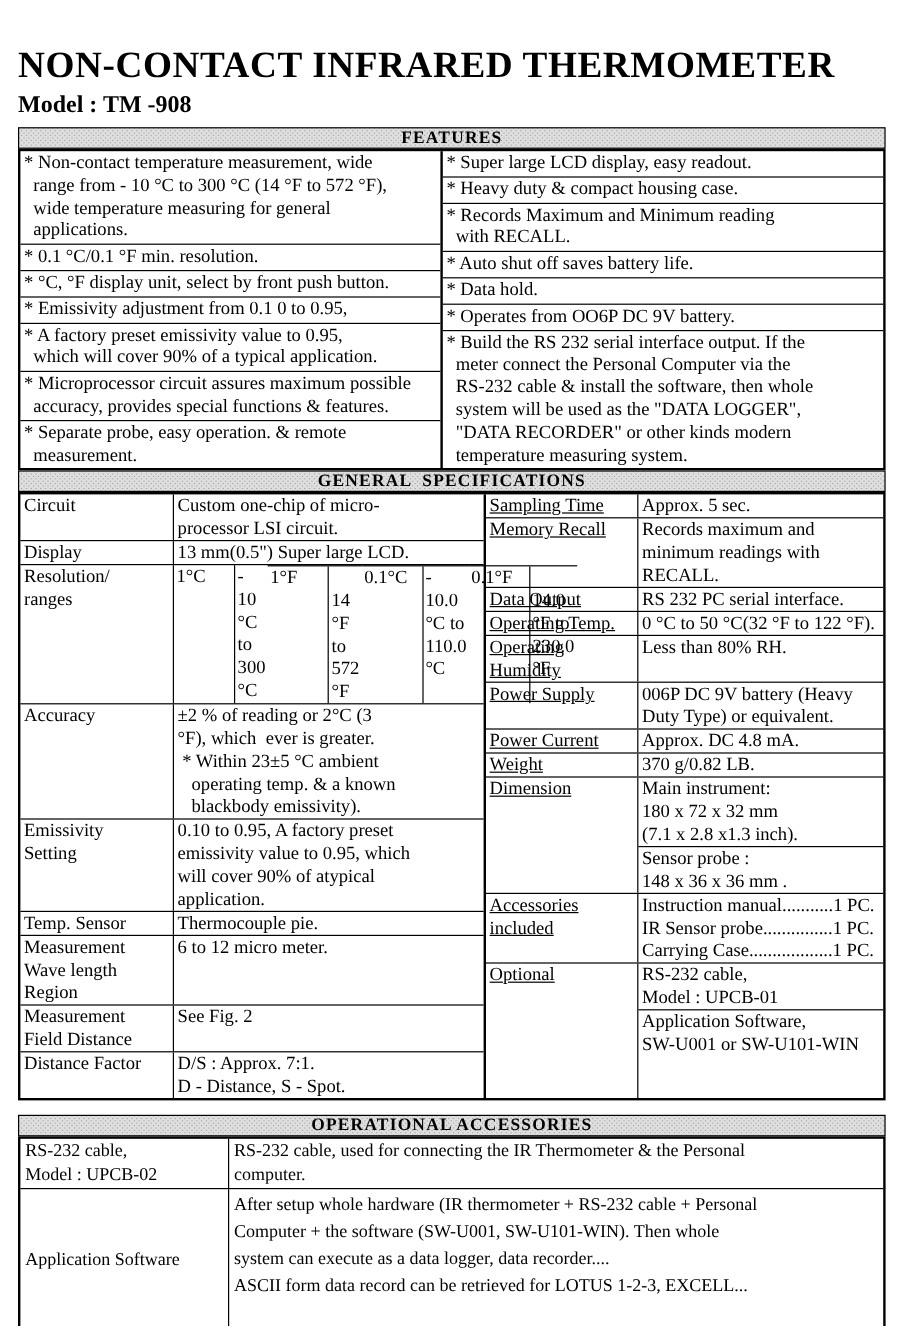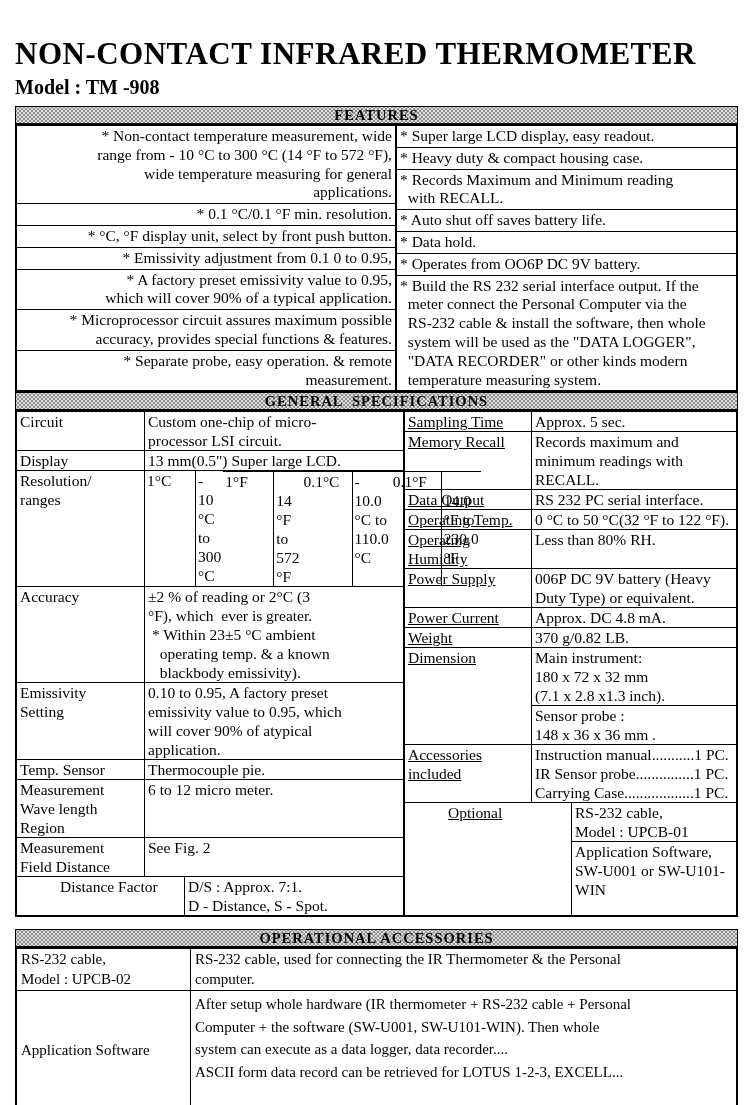--- a/index.html
+++ b/index.html
@@ -28,34 +28,34 @@
     background-size: 4px 4px;
     background-position: 0 0, 2px 2px;
     white-space: pre;
   }
   .bar-specs { }
   .bar-oa { margin-top: 12px; }
 
   
   .ftable { display: flex; border: 2px solid #000; font-size: 15.5px; line-height: 18.8px; }
   .fcol { display: flex; flex-direction: column; }
-  .fcol-left  { width: 380px; flex: none; border-right: 2px solid #000; text-align: right; }
+  .fcol-left  { width: 352px; flex: none; border-right: 2px solid #000; }
   .fcol-right { flex: 1; }
   .frow { border-top: 1px solid #000; padding: 1px 3px 1px 3px; white-space: pre-wrap; }
   .fcol .frow:first-child { border-top: none; }
   .fcol .frow:last-child { flex: 1; }
 
   
   .stable { display: flex; border: 2px solid #000; font-size: 15.5px; line-height: 19px; }
   .scol { display: flex; flex-direction: column; }
   .scol-left  { width: 388px; flex: none; border-right: 2px solid #000; }
   .scol-right { flex: 1; }
   .srow { display: flex; border-top: 1px solid #000; }
   .scol .srow:first-child { border-top: none; }
-  .scol .srow:last-child { flex: 1; padding-left: 40px; }
+  .scol .srow:last-child { flex: 1; }
   .slabel { width: 127px; flex: none; padding: 0 3px; white-space: pre-wrap; }
   .scol-right .slabel { width: 126px; text-decoration: underline; }
   .sval { flex: 1; border-left: 1px solid #000; padding: 0 3px; white-space: pre-wrap; }
   .sval-stack { flex: 1; border-left: 1px solid #000; padding: 0; display: flex; flex-direction: column; }
   .stackcell { padding: 0 3px; white-space: pre-wrap; }
   .stackcell + .stackcell { border-top: 1px solid #000; }
   .sval-stack .stackcell:last-child { flex: 1; }
   .subtable { flex: 1; border-left: 1px solid #000; display: flex; flex-direction: row; }
   .subrow { display: flex; border-top: 1px solid #000; }
   .subtable .subrow:first-child { border-top: none; }

